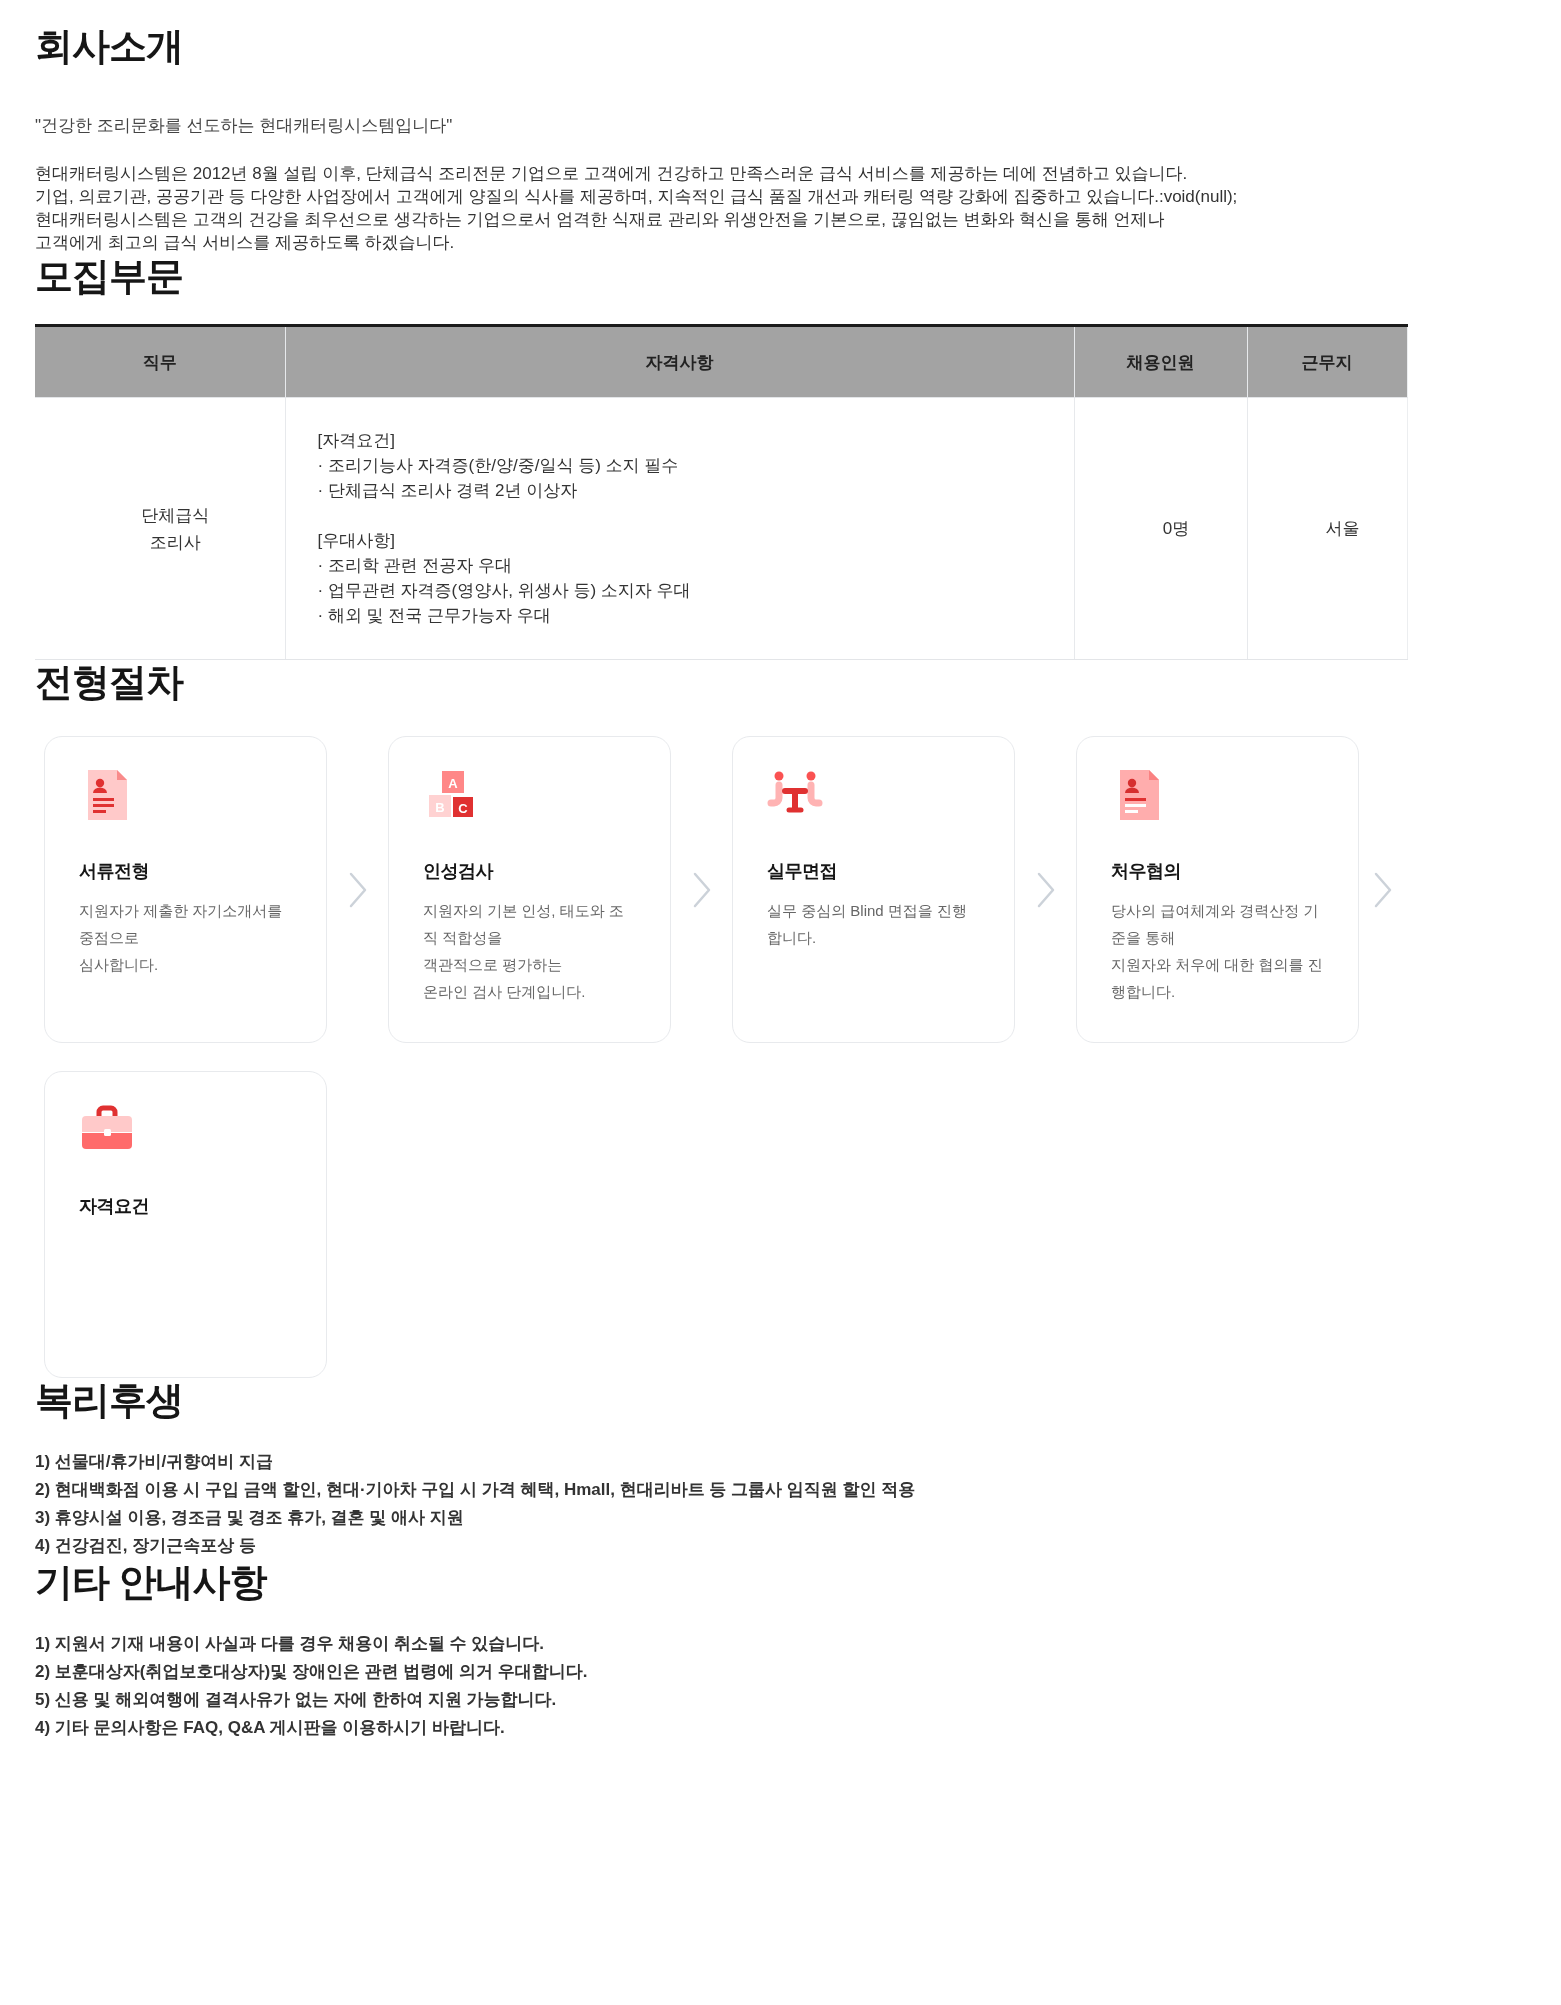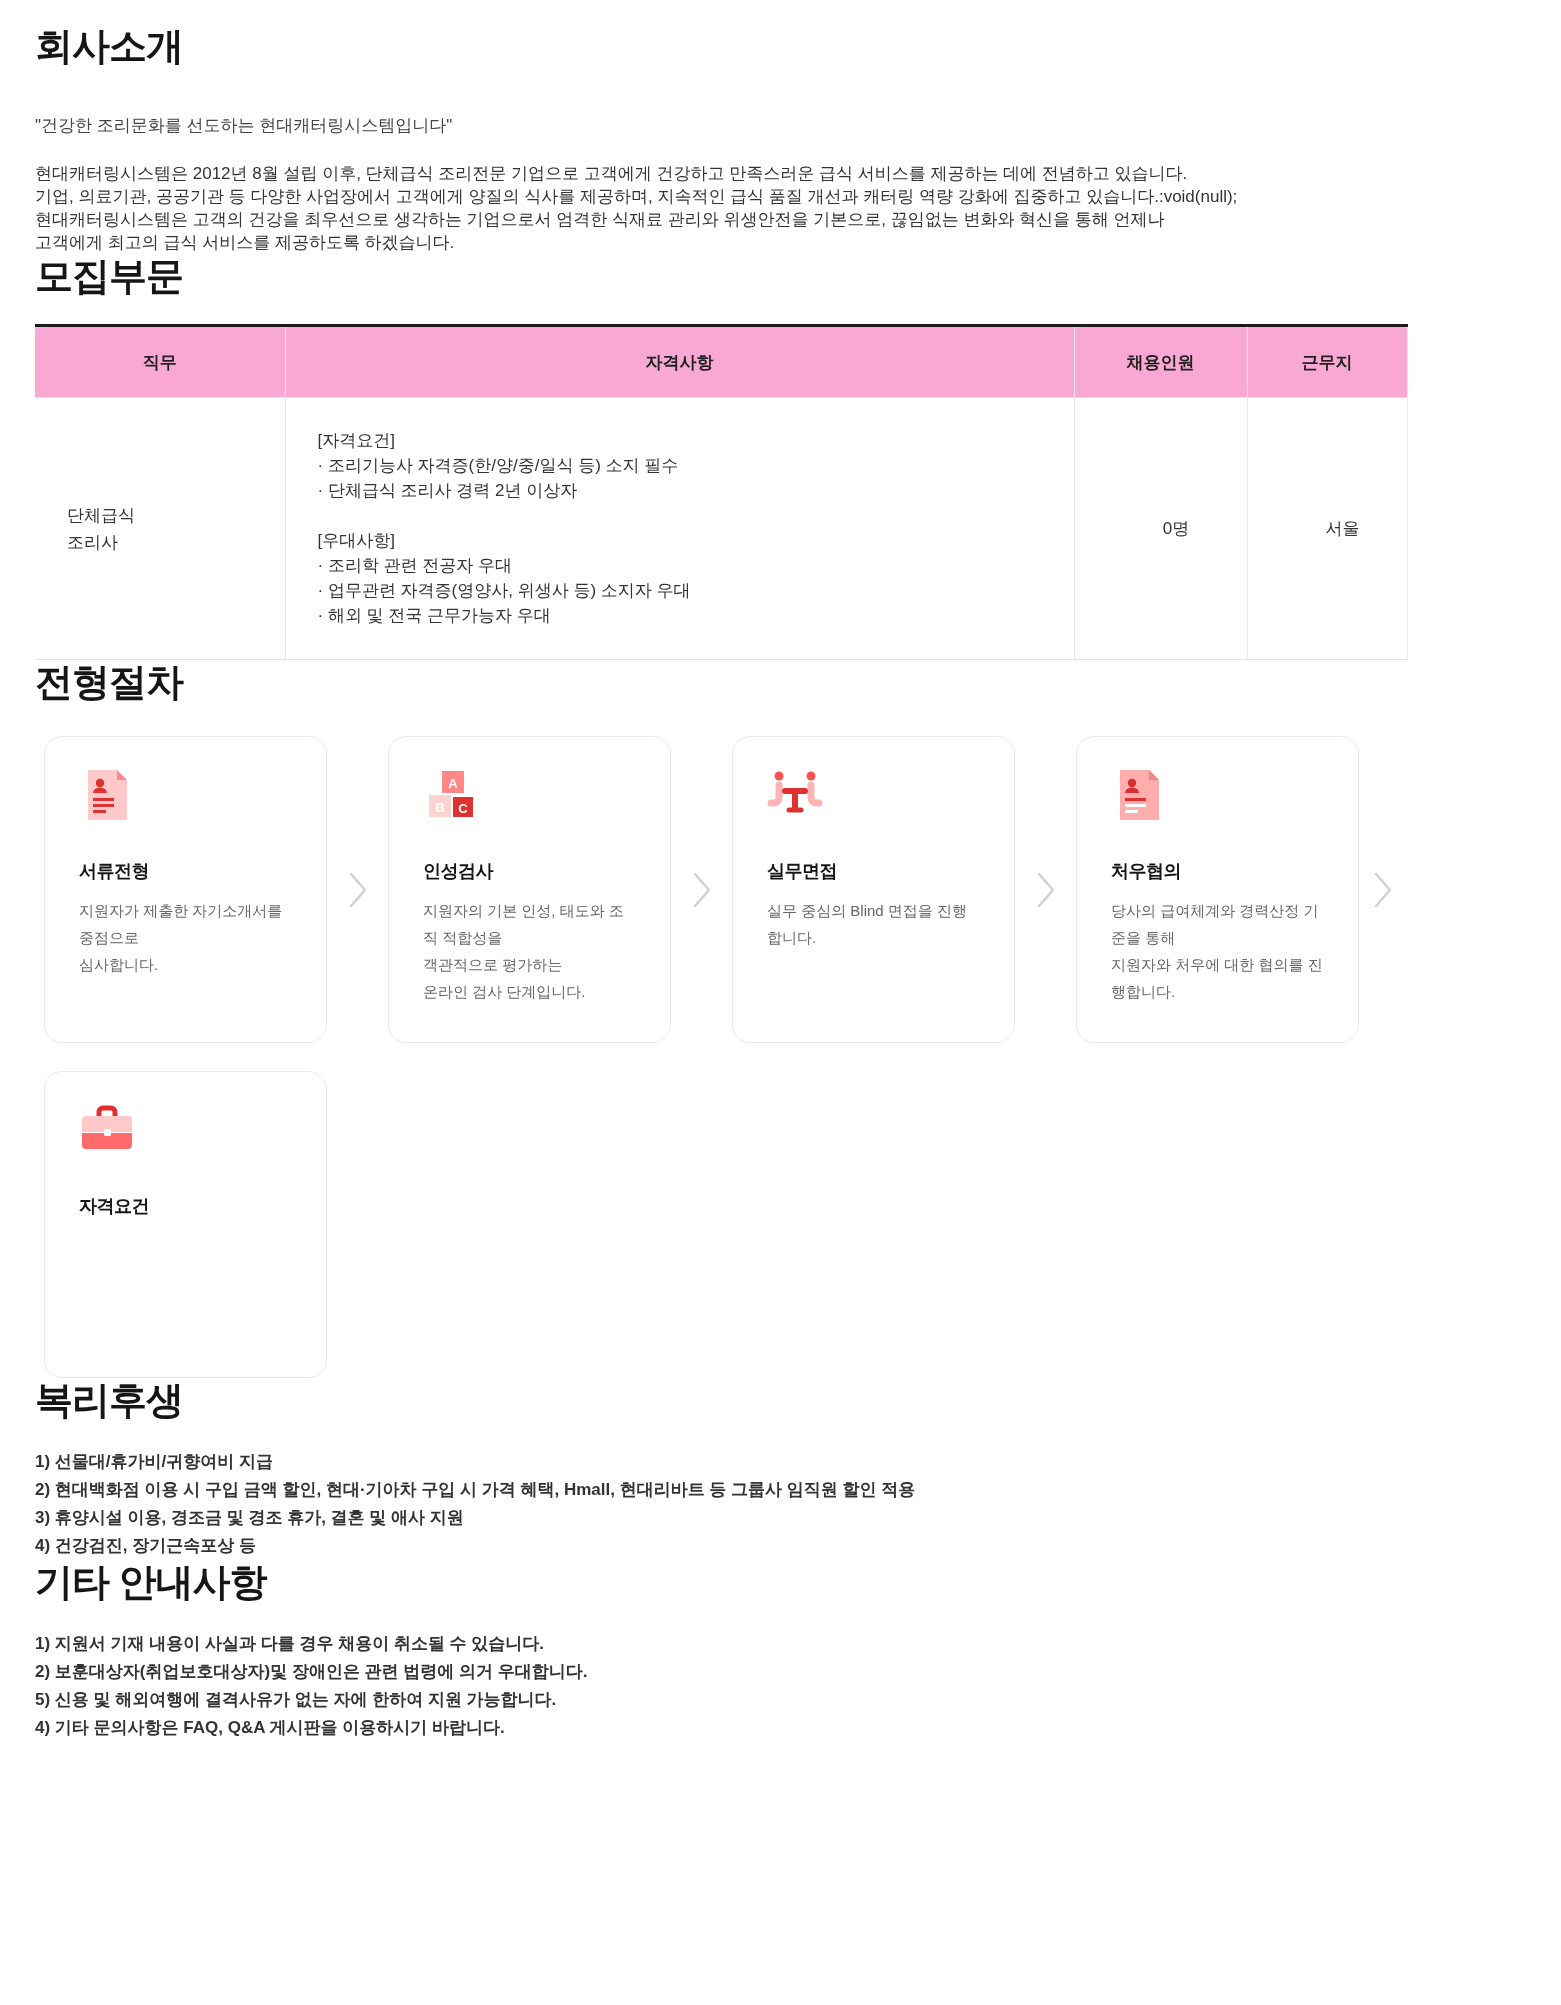--- a/index.html
+++ b/index.html
@@ -27,30 +27,30 @@
   .intro-par { margin:24px 0 0; font-size:17px; line-height:23px; color:#333; white-space:pre-line; }
 
   
   table.recruit-table {
     margin-top:26px; width:1372px; table-layout:fixed;
     border-collapse:collapse;
     border-top:3px solid #1b1b1b;
     border-right:1px solid #eceef0;
   }
   table.recruit-table th {
-    background:#f9a8d4; height:68px;
+    background:#a3a3a3; height:68px;
     font-size:17px; font-weight:700; color:#222;
     border-bottom:1px solid #e3e5e8;
   }
   table.recruit-table th + th, table.recruit-table td + td { border-left:1px solid #e7e9ec; }
   table.recruit-table td {
     border-bottom:1px solid #e3e5e8;
     font-size:17px; color:#333; vertical-align:middle;padding-left:32px;
   }
-  td.cell-job   { text-align:left; line-height:27px; white-space:pre-line; }
+  td.cell-job   { text-align:center; line-height:27px; white-space:pre-line; }
   td.cell-qual  { padding:30px 24px 31px; line-height:25px; white-space:pre-line; text-align:left; }
   td.cell-count, td.cell-loc { text-align:center; }
 
   
   .cards-row { display:flex; margin:32px 0 0 9px; }
   .cards-row.row-2 { margin-top:28px; }
   .card {
     width:283px; height:307px; box-sizing:border-box;
     background:#fff; border:1px solid #e8eaed; border-radius:18px;
     padding:28px 34px 0;

